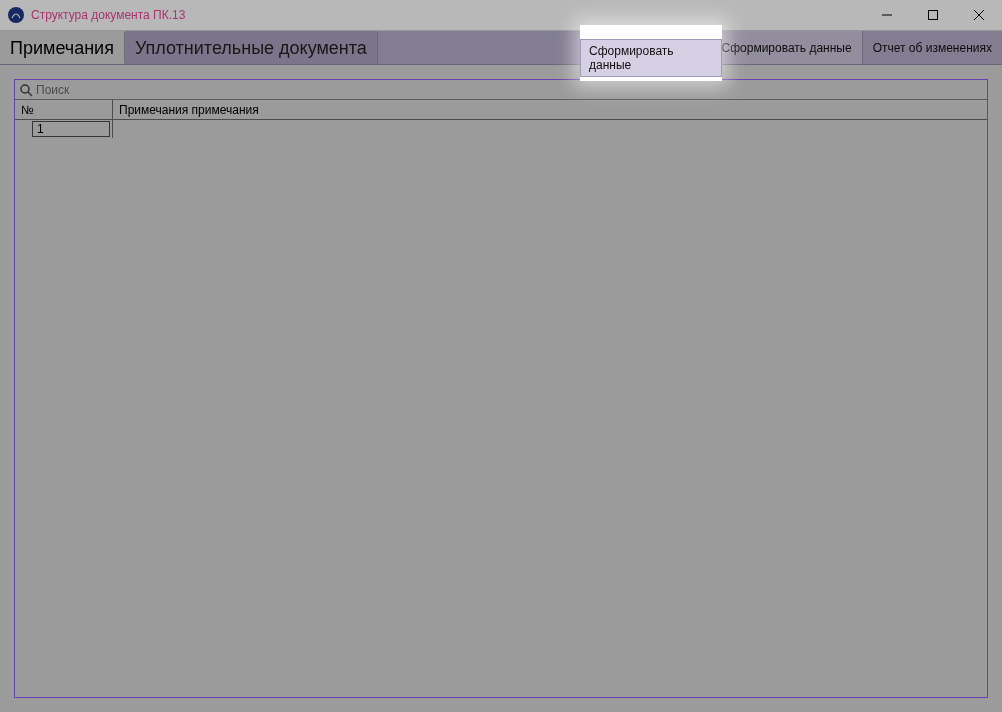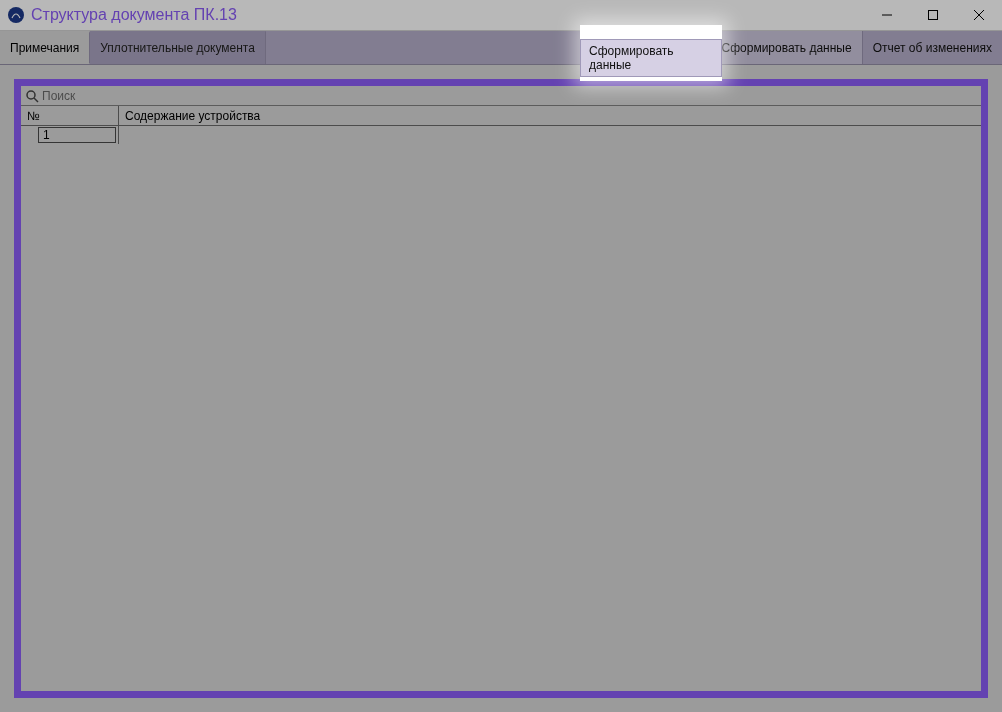--- a/index.html
+++ b/index.html
@@ -33,42 +33,42 @@
     display: flex; align-items: center;
     padding-left: 8px;
   }
   .titlebar .appicon {
     width: 16px; height: 16px; border-radius: 50%;
     background: #1e3a8a;
     display: flex; align-items: center; justify-content: center;
     margin-right: 7px;
   }
   .titlebar .appicon svg { width: 10px; height: 10px; }
-  .titlebar .title { flex: 1; font-size: 16px; color: #8b5cf6; }
+  .titlebar .title { flex: 1; font-size: 12px; color: #ec4899; }
   .winbtns { display: flex; height: 100%; }
   .winbtn {
     width: 46px; height: 30px;
     display: flex; align-items: center; justify-content: center;
     font-size: 10px; color: #000;
   }
   .winbtn svg { width: 10px; height: 10px; stroke: #000; stroke-width: 1; fill: none; }
 
   
   .toolbar {
     height: 34px;
     background: #b5aec9;
     display: flex; align-items: stretch;
     border-bottom: 1px solid #948ea6;
     padding: 0;
   }
   .tabs { display: flex; align-items: stretch; }
   .tab {
     padding: 0 10px;
     display: flex; align-items: center;
-    font-size: 12px;
+    font-size: 18px;
     border-right: 1px solid #9a93af;
     border-top: 1px solid transparent;
     cursor: default;
     height: 100%;
   }
   .tab.active {
     background: #d7d7d7;
     color: #000;
     border-top: 2px solid #d7d7d7;
     border-bottom: 1px solid #d7d7d7;
@@ -95,21 +95,21 @@
   
   .client {
     position: absolute;
     top: 65px; left: 0; right: 0; bottom: 0;
     background: #d7d7d7;
     padding: 14px;
   }
   .panel {
     width: 100%; height: 100%;
     background: #d7d7d7;
-    border: 7px solid #8b5cf6;
+    border: 1px solid #8b5cf6;
   }
   .searchbar {
     height: 20px;
     border-bottom: 1px solid #808080;
     display: flex; align-items: center;
     padding: 0 4px;
     background: #d7d7d7;
   }
   .searchbar .sicon { width: 14px; height: 14px; margin-right: 3px; }
   .searchbar .sicon svg { width: 14px; height: 14px; stroke: #444; fill: none; stroke-width: 1.5; }
@@ -214,21 +214,21 @@
         <svg viewBox="0 0 14 14">
             <circle cx="6" cy="6" r="4"></circle>
             <line x1="9" y1="9" x2="13" y2="13"></line>
           </svg>
       </span>
       <span class="ph">Поиск</span>
     </div>
     <div class="grid">
       <div class="ghead">
         <div class="gh col-n">№</div>
-        <div class="gh col-c">Содержание устройства</div>
+        <div class="gh col-c">Примечания примечания</div>
       </div>
       <div class="grow">
         <div class="gc col-n">
           <div class="numbox">
               <span>1</span>
             </div>
         </div>
       </div>
     </div>
   </div>

